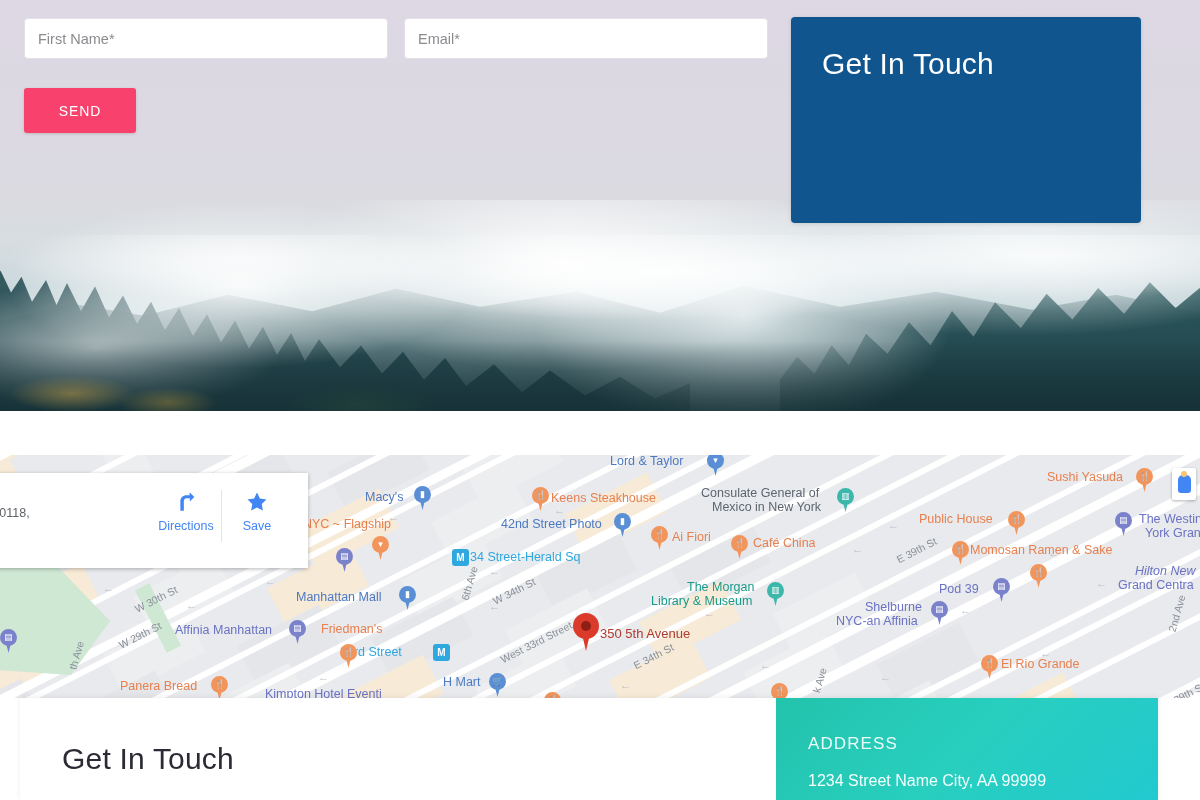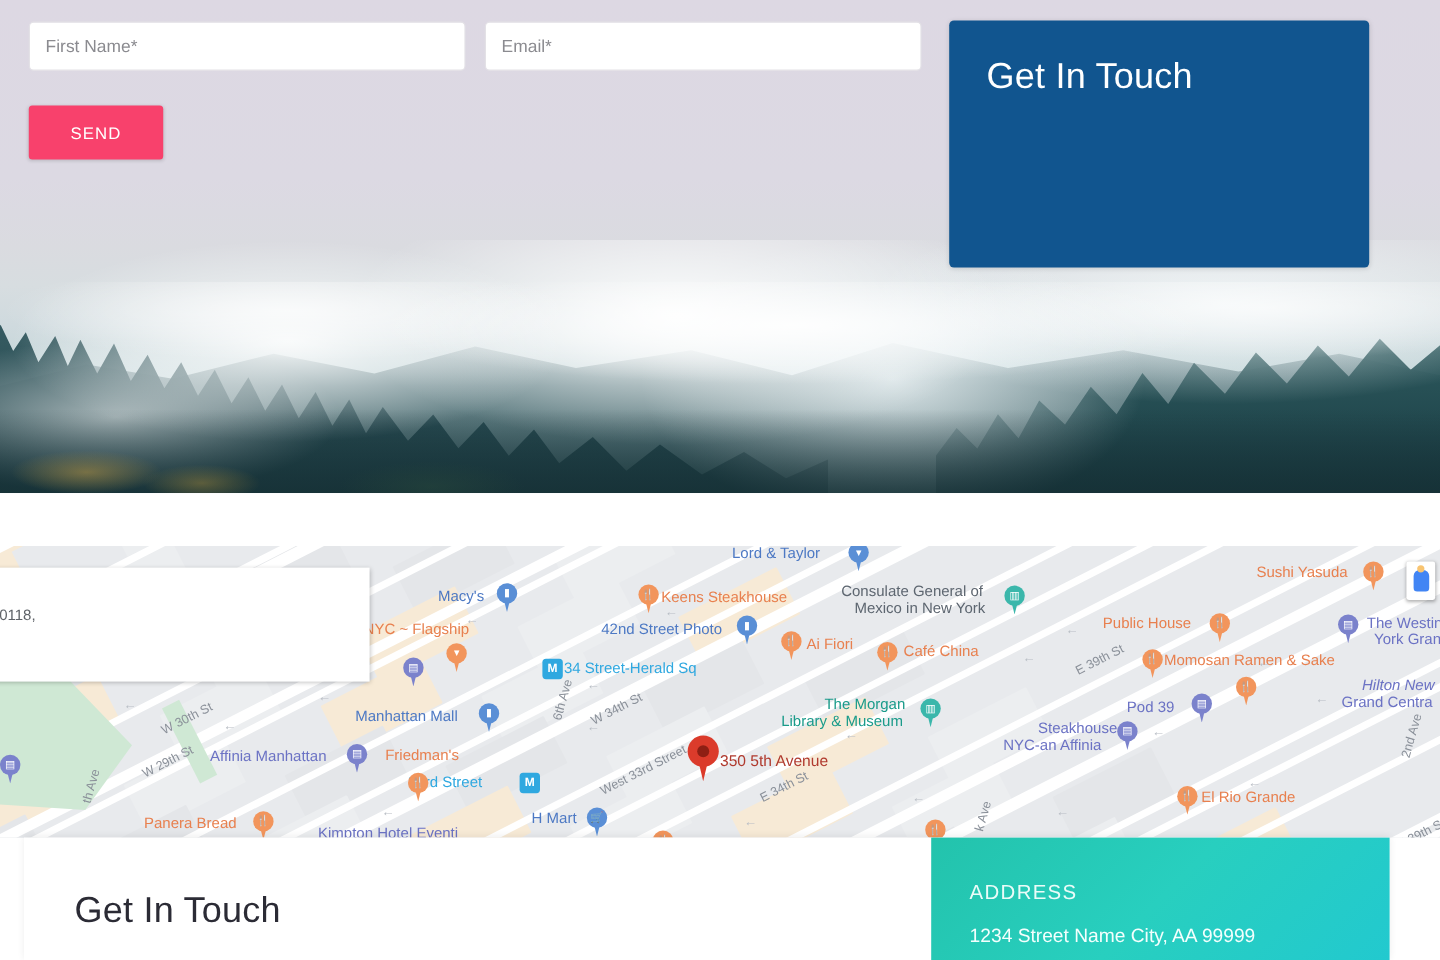--- a/index.html
+++ b/index.html
@@ -527,21 +527,21 @@
           <div class="maplabel transit" style="left: 470px; top: 96px;">34 Street-Herald Sq</div>
           <div class="maplabel hotel" style="left: 0px; top: 98px;">ania</div>
           <div class="maplabel hotel" style="left: 1135px; top: 110px; font-style: italic;">Hilton New York</div>
           <div class="maplabel hotel" style="left: 1118px; top: 124px;">Grand Centra</div>
           <div class="maplabel store" style="left: 296px; top: 136px;">Manhattan Mall</div>
           <div class="maplabel civic" style="left: 687px; top: 126px;">The Morgan</div>
           <div class="maplabel civic" style="left: 651px; top: 140px;">Library &amp; Museum</div>
           <div class="maplabel hotel" style="left: 939px; top: 128px;">Pod 39</div>
           <div class="maplabel hotel" style="left: 175px; top: 169px;">Affinia Manhattan</div>
           <div class="maplabel poi" style="left: 321px; top: 168px;">Friedman's</div>
-          <div class="maplabel hotel" style="left: 865px; top: 146px;">Steakhouse</div>
+          <div class="maplabel hotel" style="left: 865px; top: 146px;">Shelburne</div>
           <div class="maplabel hotel" style="left: 836px; top: 160px;">NYC-an Affinia</div>
           <div class="maplabel transit" style="left: 340px; top: 191px;">33rd Street</div>
           <div class="maplabel addr" style="left: 600px; top: 172px;">350 5th Avenue</div>
           <div class="maplabel poi" style="left: 1001px; top: 203px;">El Rio Grande</div>
           <div class="maplabel store" style="left: 443px; top: 221px;">H Mart</div>
           <div class="maplabel poi" style="left: 120px; top: 225px;">Panera Bread</div>
           <div class="maplabel hotel" style="left: 265px; top: 233px;">Kimpton Hotel Eventi</div>
           <div class="maplabel street" style="left: 133px; top: 139px; transform: rotate(-27deg);">W 30th St</div>
           <div class="maplabel street" style="left: 117px; top: 175px; transform: rotate(-27deg);">W 29th St</div>
           <div class="maplabel street" style="left: 491px; top: 131px; transform: rotate(-27deg);">W 34th St</div>
@@ -723,20 +723,39 @@
     </div>
   </section>
 
   <div class="map-card">
     <div class="map-card-inner">
       <div class="mc-left">
         <div class="mc-title">5th Ave</div>
         <div class="mc-sub">h Ave, New York, NY 10118,</div>
 
       </div>
+      <div class="mc-actions">
+        <div class="mc-action">
+          <span class="ico">
+            <svg width="26" height="26" viewBox="0 0 24 24" fill="#4285f4">
+              <path d="M15.5 3.2l4.2 4.2-4.2 4.2V8.6h-2.9c-1.6 0-2.6 1.1-2.6 2.8V20H6.8v-8.7c0-3.3 2.3-5.6 5.6-5.6h2.9V3.2z"></path>
+            </svg>
+          </span>
+          <div class="lbl">Directions</div>
+        </div>
+        <div class="mc-divider"></div>
+        <div class="mc-action">
+          <span class="ico">
+            <svg width="24" height="24" viewBox="0 0 24 24" fill="#4285f4">
+              <path d="M12 2.6l2.9 6 6.6.9-4.8 4.6 1.2 6.5L12 17.5 6.1 20.6l1.2-6.5L2.5 9.5l6.6-.9z"></path>
+            </svg>
+          </span>
+          <div class="lbl">Save</div>
+        </div>
+      </div>
     </div>
   </div>
 
   <section class="bottom-panel">
     <h2 class="bottom-title">Get In Touch</h2>
     <div class="address-box">
       <div class="lbl">ADDRESS</div>
       <div class="val">1234 Street Name City, AA 99999</div>
     </div>
   </section>

